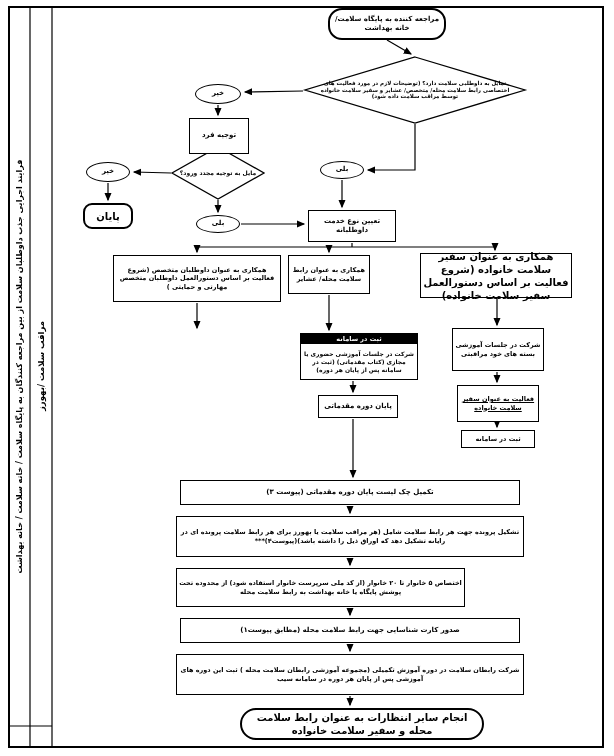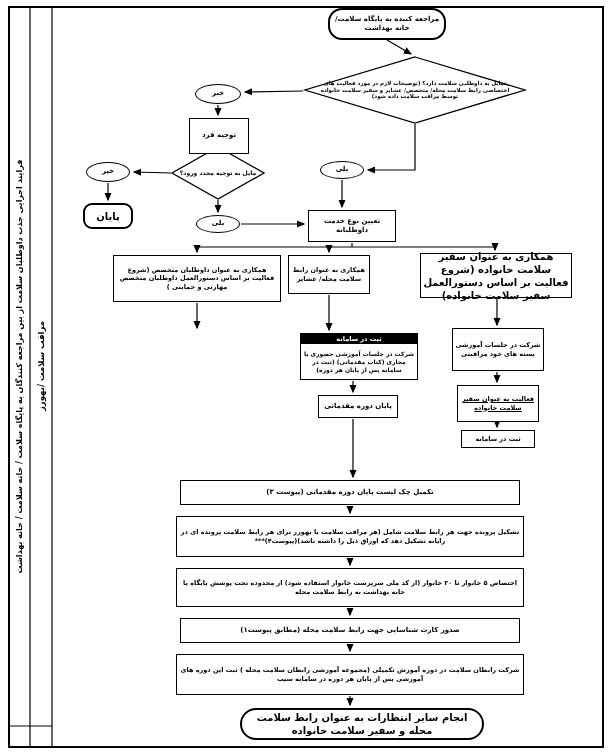--- a/index.html
+++ b/index.html
@@ -113,20 +113,20 @@
   <div class="shape" style="left:452px;top:328px;width:92px;height:43px;font-size:6.5px;">شرکت در جلسات آموزشی بسته های خود مراقبتی</div>
 
   <div class="shape" style="left:457px;top:385px;width:82px;height:37px;font-size:6.5px;text-decoration:underline;">فعالیت به عنوان سفیر سلامت خانواده</div>
 
   <div class="shape" style="left:461px;top:430px;width:74px;height:18px;font-size:6.5px;">ثبت در سامانه</div>
 
   <div class="shape" style="left:180px;top:480px;width:340px;height:25px;font-size:7px;">تکمیل چک لیست پایان دوره مقدماتی (پیوست ۳)</div>
 
   <div class="shape" style="left:176px;top:516px;width:348px;height:41px;font-size:6.5px;">تشکیل پرونده جهت هر رابط سلامت شامل (هر مراقب سلامت یا بهورز برای هر رابط سلامت پرونده ای در رایانه تشکیل دهد که اوراق ذیل را داشته باشد)(پیوست۴)***</div>
 
-  <div class="shape" style="left:176px;top:568px;width:348px;height:39px;font-size:6.5px;">اختصاص ۵ خانوار تا ۲۰ خانوار (از کد ملی سرپرست خانوار استفاده شود) از محدوده تحت پوشش پایگاه یا خانه بهداشت به رابط سلامت محله</div>
+  <div class="shape" style="left:176px;top:568px;width:289px;height:39px;font-size:6.5px;">اختصاص ۵ خانوار تا ۲۰ خانوار (از کد ملی سرپرست خانوار استفاده شود) از محدوده تحت پوشش پایگاه یا خانه بهداشت به رابط سلامت محله</div>
 
   <div class="shape" style="left:180px;top:618px;width:340px;height:25px;font-size:7px;">صدور کارت شناسایی جهت رابط سلامت محله (مطابق پیوست۱)</div>
 
   <div class="shape" style="left:176px;top:654px;width:348px;height:41px;font-size:6.5px;text-align:center;">شرکت رابطان سلامت در دوره آموزش تکمیلی (مجموعه آموزشی رابطان سلامت محله ) ثبت این دوره های آموزشی پس از پایان هر دوره در سامانه سیب</div>
 
   <div class="shape terminator" style="left:240px;top:708px;width:244px;height:32px;font-size:10px;border-radius:16px;">انجام سایر انتظارات به عنوان رابط سلامت محله و سفیر سلامت خانواده</div>
 </div>
 
 </body></html>

